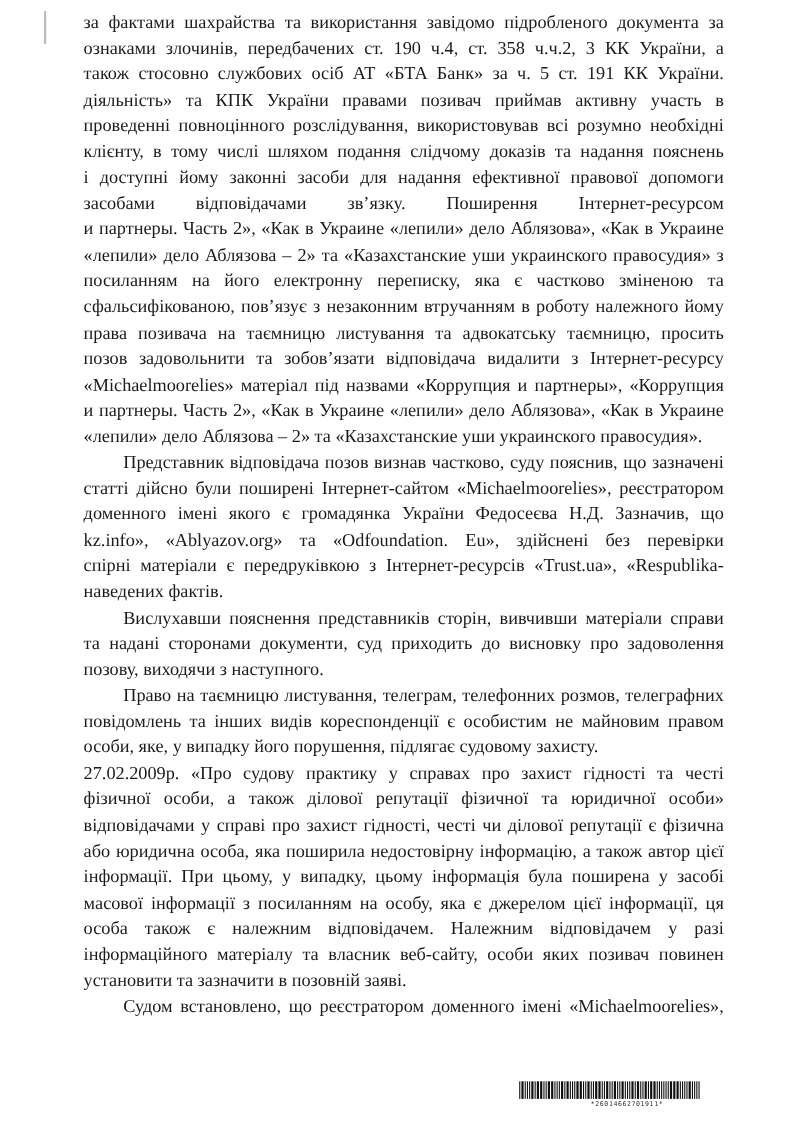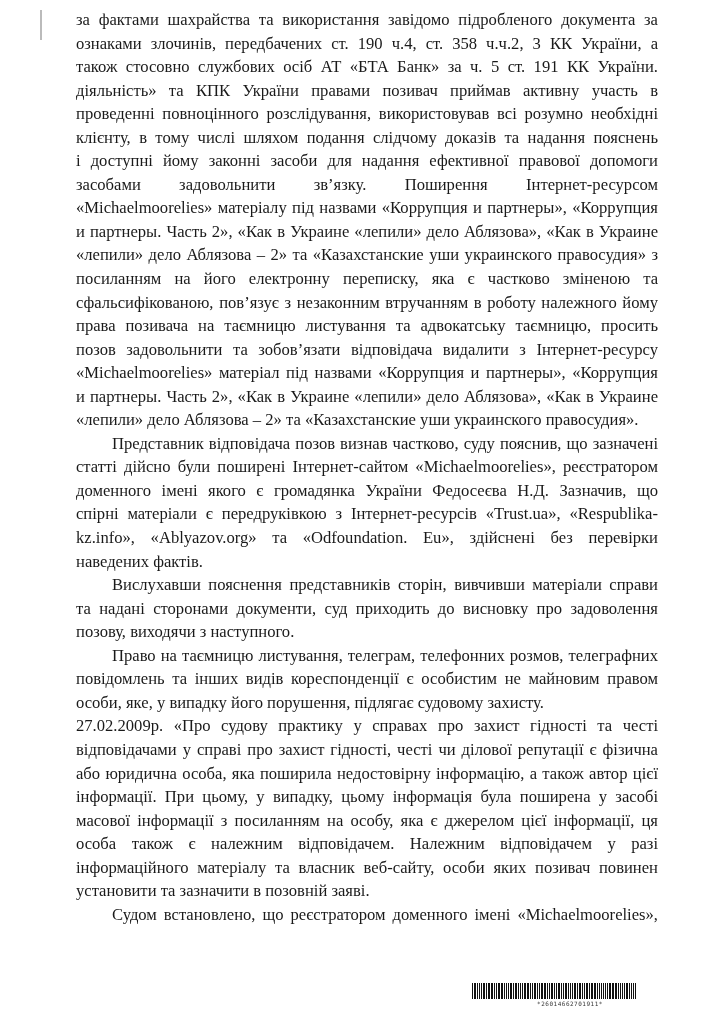--- a/index.html
+++ b/index.html
@@ -22,52 +22,52 @@
 
 <div class="page" id="page">
     <div>
       <p>за фактами шахрайства та використання завідомо підробленого документа за</p>
       <p>ознаками злочинів, передбачених ст. 190 ч.4, ст. 358 ч.ч.2, 3 КК України, а</p>
       <p>також стосовно службових осіб АТ «БТА Банк» за ч. 5 ст. 191 КК України.</p>
       <p>діяльність» та КПК України правами позивач приймав активну участь в</p>
       <p>проведенні повноцінного розслідування, використовував всі розумно необхідні</p>
       <p>клієнту, в тому числі шляхом подання слідчому доказів та надання пояснень</p>
       <p>і доступні йому законні засоби для надання ефективної правової допомоги</p>
-      <p>засобами задовольнити зв’язку. Поширення Інтернет-ресурсом</p>
-      <p>«Michaelmoorelies» матеріалу під назвами «Коррупция и партнеры», «Коррупция</p>
+      <p>засобами відповідачами зв’язку. Поширення Інтернет-ресурсом</p>
       <p>и партнеры. Часть 2», «Как в Украине «лепили» дело Аблязова», «Как в Украине</p>
       <p>«лепили» дело Аблязова – 2» та «Казахстанские уши украинского правосудия» з</p>
       <p>посиланням на його електронну переписку, яка є частково зміненою та</p>
       <p>сфальсифікованою, пов’язує з незаконним втручанням в роботу належного йому</p>
       <p>права позивача на таємницю листування та адвокатську таємницю, просить</p>
       <p>позов задовольнити та зобов’язати відповідача видалити з Інтернет-ресурсу</p>
       <p>«Michaelmoorelies» матеріал під назвами «Коррупция и партнеры», «Коррупция</p>
       <p>и партнеры. Часть 2», «Как в Украине «лепили» дело Аблязова», «Как в Украине</p>
       <p class="last">«лепили» дело Аблязова – 2» та «Казахстанские уши украинского правосудия».</p>
     </div>
     <div>
       <p class="ind">Представник відповідача позов визнав частково, суду пояснив, що зазначені</p>
       <p>статті дійсно були поширені Інтернет-сайтом «Michaelmoorelies», реєстратором</p>
       <p>доменного імені якого є громадянка України Федосеєва Н.Д. Зазначив, що</p>
+      <p>kz.info», «Ablyazov.org» та «Odfoundation. Eu», здійснені без перевірки</p>
       <p>спірні матеріали є передруківкою з Інтернет-ресурсів «Trust.ua», «Respublika-</p>
-      <p>kz.info», «Ablyazov.org» та «Odfoundation. Eu», здійснені без перевірки</p>
       <p class="last">наведених фактів.</p>
     </div>
     <div>
       <p class="ind">Вислухавши пояснення представників сторін, вивчивши матеріали справи</p>
       <p>та надані сторонами документи, суд приходить до висновку про задоволення</p>
       <p class="last">позову, виходячи з наступного.</p>
     </div>
     <div>
       <p class="ind">Право на таємницю листування, телеграм, телефонних розмов, телеграфних</p>
       <p>повідомлень та інших видів кореспонденції є особистим не майновим правом</p>
       <p class="last">особи, яке, у випадку його порушення, підлягає судовому захисту.</p>
     </div>
     <div>
       <p>27.02.2009р. «Про судову практику у справах про захист гідності та честі</p>
+      <p>фізичної особи, а також ділової репутації фізичної та юридичної особи»</p>
       <p>відповідачами у справі про захист гідності, честі чи ділової репутації є фізична</p>
       <p>або юридична особа, яка поширила недостовірну інформацію, а також автор цієї</p>
       <p>інформації. При цьому, у випадку, цьому інформація була поширена у засобі</p>
       <p>масової інформації з посиланням на особу, яка є джерелом цієї інформації, ця</p>
       <p>особа також є належним відповідачем. Належним відповідачем у разі</p>
       <p>інформаційного матеріалу та власник веб-сайту, особи яких позивач повинен</p>
       <p class="last">установити та зазначити в позовній заяві.</p>
     </div>
     <div>
       <p class="ind">Судом встановлено, що реєстратором доменного імені «Michaelmoorelies»,</p>

